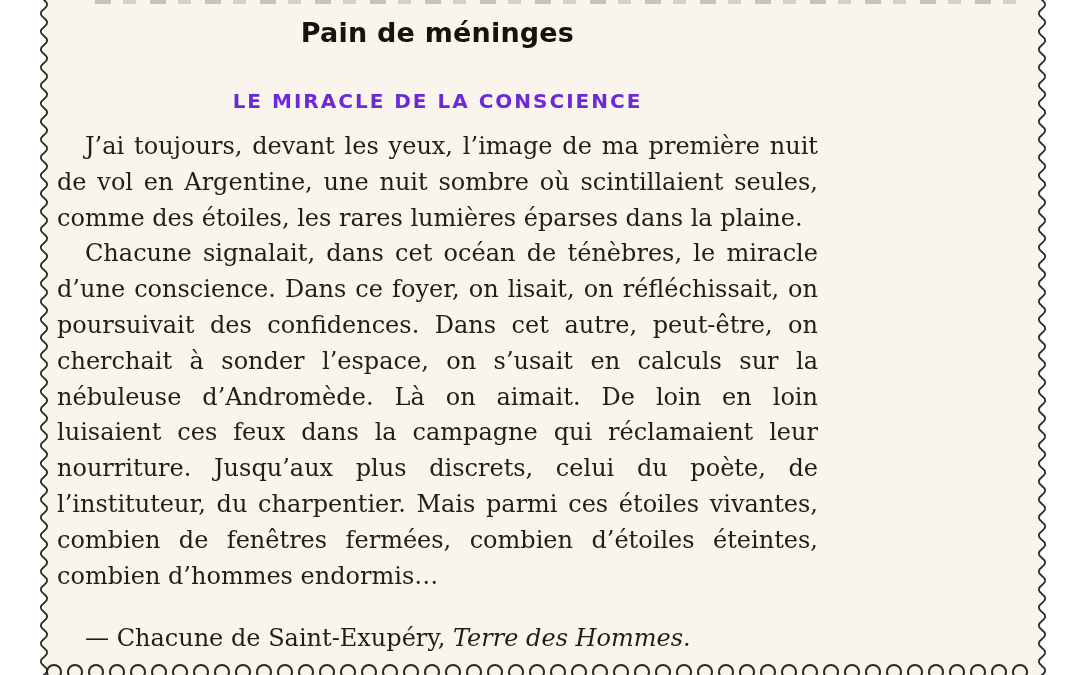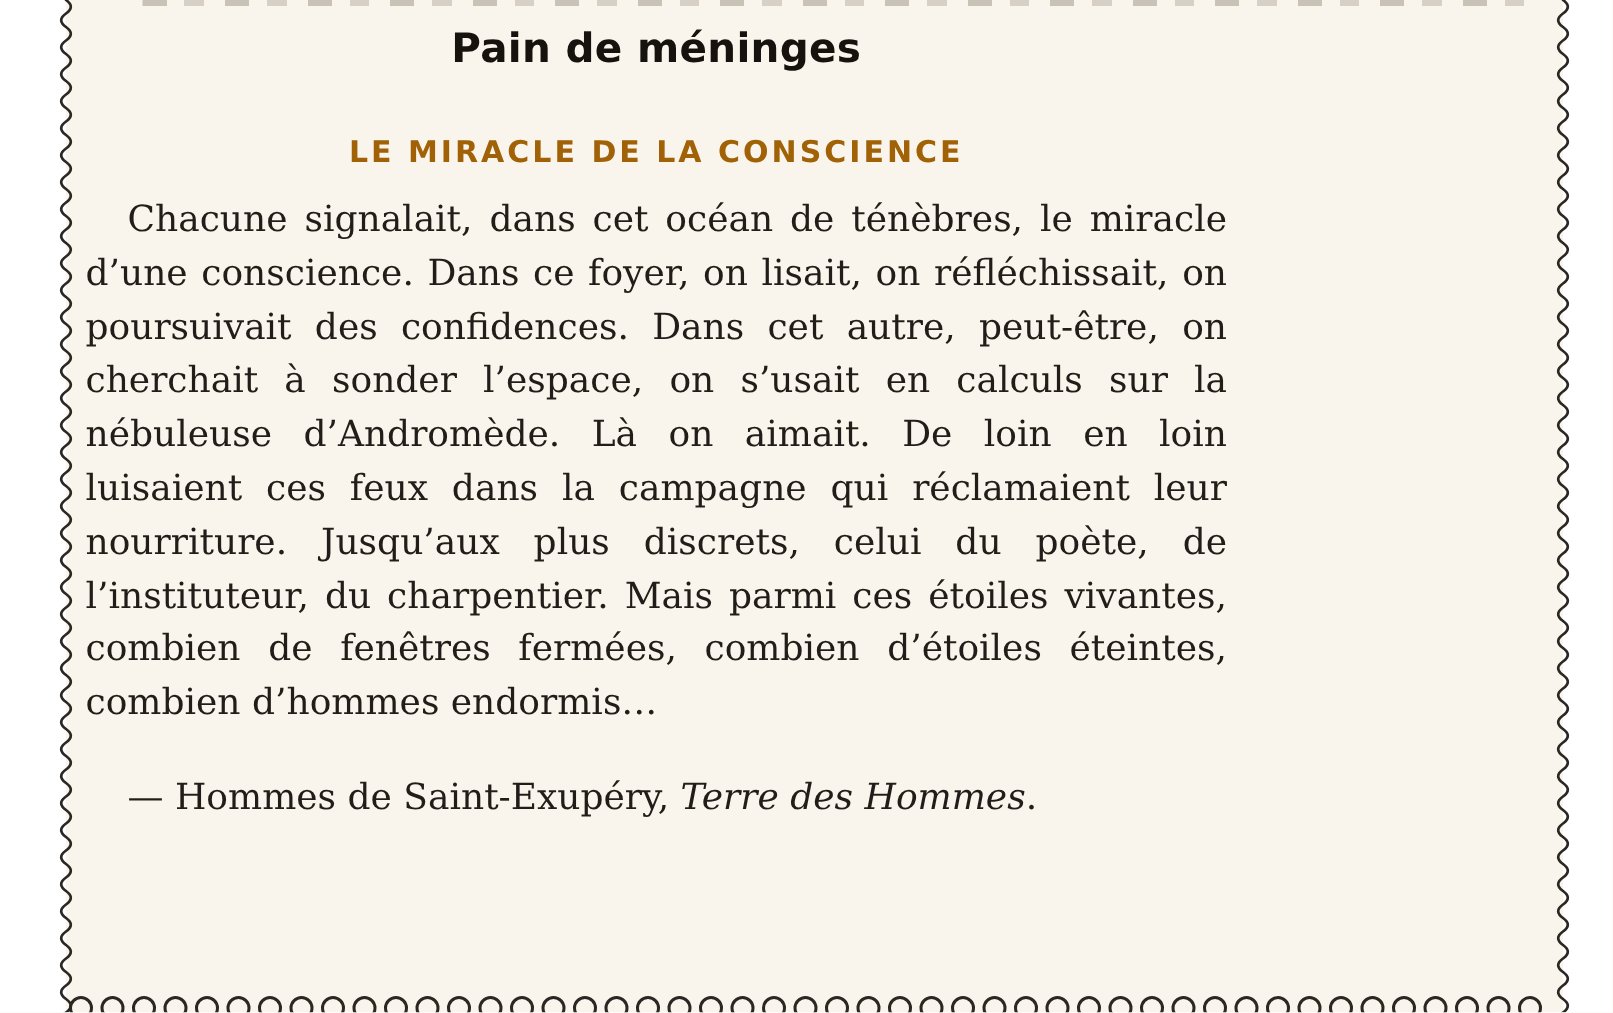--- a/index.html
+++ b/index.html
@@ -64,21 +64,21 @@
     color:#16130f;
   }
   .section-heading{
     margin:38px 0 0 0;
     text-align:center;
     font-family:"DejaVu Sans","Liberation Sans",sans-serif;
     font-weight:bold;
     font-size:20px;
     line-height:24px;
     letter-spacing:2px;
-    color:#a16207;
+    color:#6d28d9;
   }
   .body-text{
     margin-top:16px;
     font-size:24px;
     line-height:35.8px;
     text-align:justify;
     text-justify:inter-word;
   }
   .body-text p{
     margin:0;
@@ -123,25 +123,26 @@
     <path fill="none" stroke="#2b2723" stroke-width="1.8" stroke-linecap="round" d="M 6 0 q 6.4 4.5 0 9 q -6.4 4.5 0 9 q 6.4 4.5 0 9 q -6.4 4.5 0 9 q 6.4 4.5 0 9 q -6.4 4.5 0 9 q 6.4 4.5 0 9 q -6.4 4.5 0 9 q 6.4 4.5 0 9 q -6.4 4.5 0 9 q 6.4 4.5 0 9 q -6.4 4.5 0 9 q 6.4 4.5 0 9 q -6.4 4.5 0 9 q 6.4 4.5 0 9 q -6.4 4.5 0 9 q 6.4 4.5 0 9 q -6.4 4.5 0 9 q 6.4 4.5 0 9 q -6.4 4.5 0 9 q 6.4 4.5 0 9 q -6.4 4.5 0 9 q 6.4 4.5 0 9 q -6.4 4.5 0 9 q 6.4 4.5 0 9 q -6.4 4.5 0 9 q 6.4 4.5 0 9 q -6.4 4.5 0 9 q 6.4 4.5 0 9 q -6.4 4.5 0 9 q 6.4 4.5 0 9 q -6.4 4.5 0 9 q 6.4 4.5 0 9 q -6.4 4.5 0 9 q 6.4 4.5 0 9 q -6.4 4.5 0 9 q 6.4 4.5 0 9 q -6.4 4.5 0 9 q 6.4 4.5 0 9 q -6.4 4.5 0 9 q 6.4 4.5 0 9 q -6.4 4.5 0 9 q 6.4 4.5 0 9 q -6.4 4.5 0 9 q 6.4 4.5 0 9 q -6.4 4.5 0 9 q 6.4 4.5 0 9 q -6.4 4.5 0 9 q 6.4 4.5 0 9 q -6.4 4.5 0 9 q 6.4 4.5 0 9 q -6.4 4.5 0 9 q 6.4 4.5 0 9 q -6.4 4.5 0 9 q 6.4 4.5 0 9 q -6.4 4.5 0 9 q 6.4 4.5 0 9 q -6.4 4.5 0 9 q 6.4 4.5 0 9 q -6.4 4.5 0 9 q 6.4 4.5 0 9 q -6.4 4.5 0 9 q 6.4 4.5 0 9 q -6.4 4.5 0 9 q 6.4 4.5 0 9 q -6.4 4.5 0 9 q 6.4 4.5 0 9 q -6.4 4.5 0 9 q 6.4 4.5 0 9 q -6.4 4.5 0 9 q 6.4 4.5 0 9 q -6.4 4.5 0 9 q 6.4 4.5 0 9 q -6.4 4.5 0 9 q 6.4 4.5 0 9 q -6.4 4.5 0 9"></path>
   </svg>
 
   <div class="remnant"></div>
 
   <div class="content">
     <h1 class="title">Pain de méninges</h1>
     <h2 class="section-heading">LE MIRACLE DE LA CONSCIENCE</h2>
 
     <div class="body-text">
+      <p>J’ai toujours, devant les yeux, l’image de ma première nuit de vol en Argentine, une nuit sombre où scintillaient seules, comme des étoiles, les rares lumières éparses dans la plaine.</p>
       <p>Chacune signalait, dans cet océan de ténèbres, le miracle d’une conscience. Dans ce foyer, on lisait, on réfléchissait, on poursuivait des confidences. Dans cet autre, peut-être, on cherchait à sonder l’espace, on s’usait en calculs sur la nébuleuse d’Andromède. Là on aimait. De loin en loin luisaient ces feux dans la campagne qui réclamaient leur nourriture. Jusqu’aux plus discrets, celui du poète, de l’instituteur, du charpentier. Mais parmi ces étoiles vivantes, combien de fenêtres fermées, combien d’étoiles éteintes, combien d’hommes endormis…</p>
     </div>
 
     <div class="attribution">
-      <span>— Hommes de Saint-Exupéry, </span><em>Terre des Hommes</em><span>.</span>
+      <span>— Chacune de Saint-Exupéry, </span><em>Terre des Hommes</em><span>.</span>
     </div>
   </div>
 
   <div class="scallops">
       <div class="scallop"></div>
       <div class="scallop"></div>
       <div class="scallop"></div>
       <div class="scallop"></div>
       <div class="scallop"></div>
       <div class="scallop"></div>

